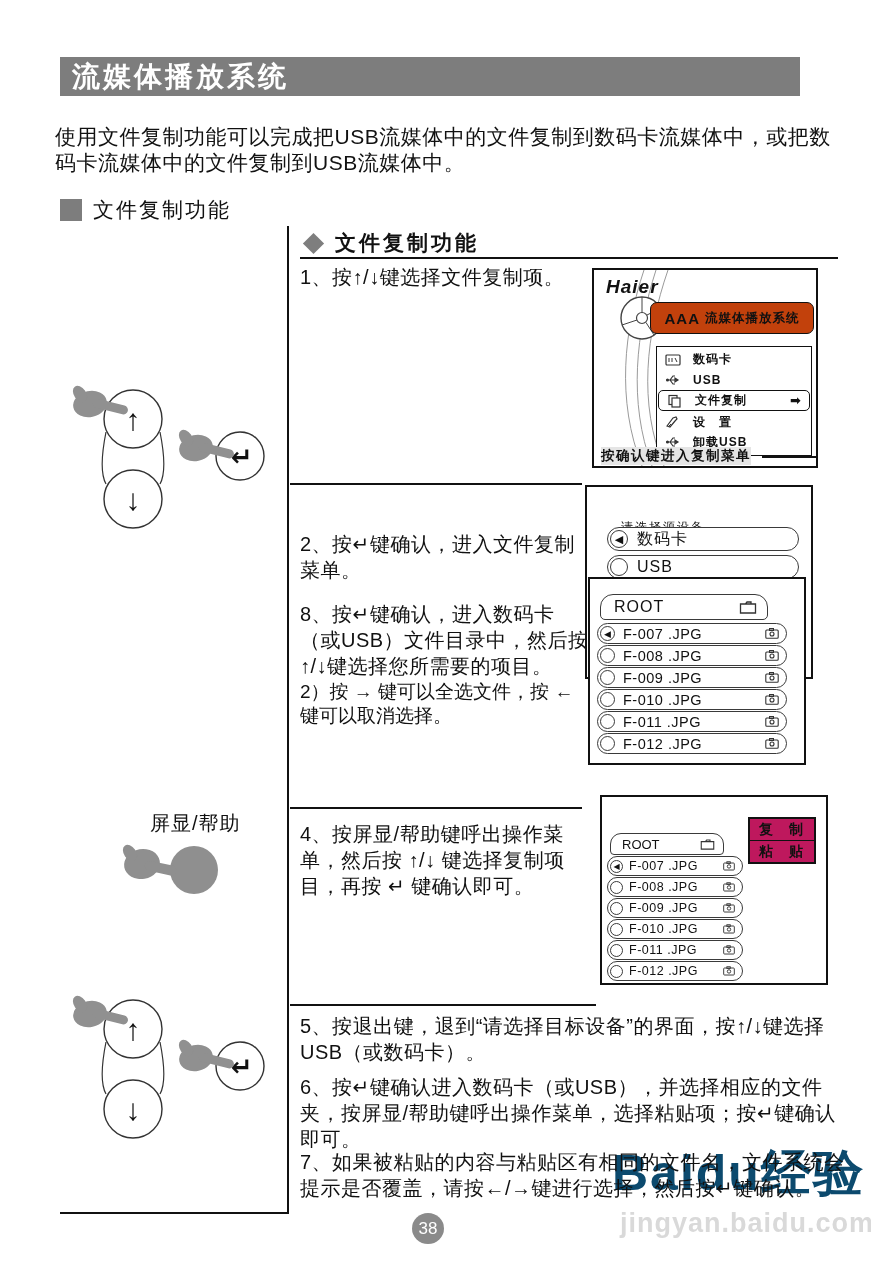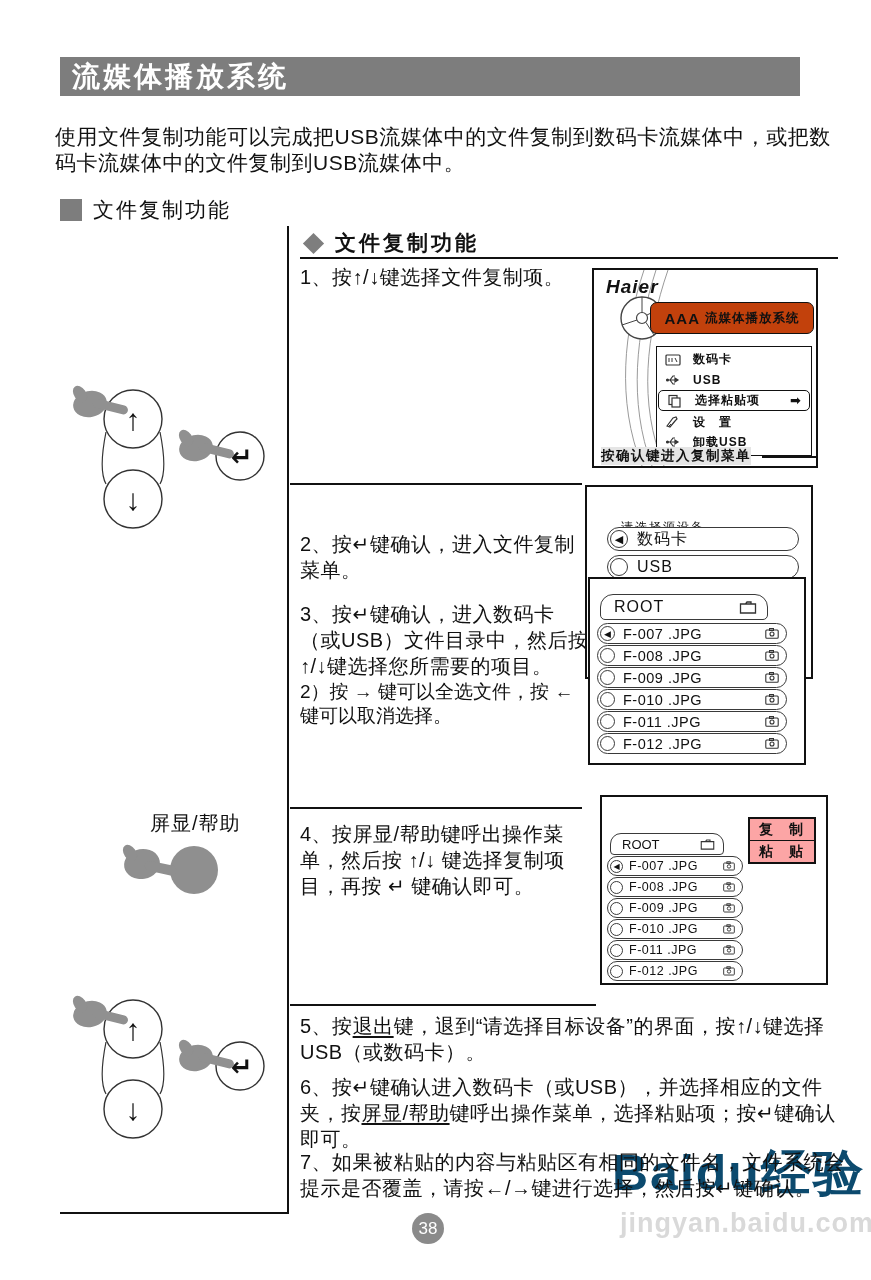--- a/index.html
+++ b/index.html
@@ -33,21 +33,21 @@
   
   .step{font-size:20px;line-height:1.3;letter-spacing:0.5px;}
   #step1{left:300px;top:264px;width:290px;}
   #step2{left:300px;top:495px;width:282px;margin-top:36px;}
   #step3{left:300px;top:601px;width:292px;}
   #tips{left:300px;top:680px;width:296px;font-size:19px;line-height:1.28;}
   #step4{left:300px;top:821px;width:292px;}
   #step5{left:300px;top:1013px;width:552px;}
   #step6{left:300px;top:1074px;width:556px;}
   #step7{left:300px;top:1149px;width:556px;z-index:5;}
-  .ul{text-decoration:underline;text-underline-offset:3px;}
+  .ul{text-underline-offset:3px;}
   
   .tvbox{border:2px solid #111;background:#fff;box-sizing:border-box;}
   #screen1{left:592px;top:268px;width:226px;height:200px;}
   #screen1 .haier{position:absolute;left:12px;top:6px;font-size:19px;font-weight:bold;
     letter-spacing:1px;font-style:italic;z-index:3;}
   #screen1 .banner{position:absolute;left:56px;top:32px;width:162px;height:30px;
     border:1.5px solid #111;border-radius:7px;background:#c2410c;z-index:2;
     display:flex;align-items:center;justify-content:center;gap:5px;}
   #screen1 .banner .b1{font-size:15px;font-weight:bold;letter-spacing:1px;}
   #screen1 .banner .b2{font-size:12.5px;font-weight:bold;letter-spacing:1px;}
@@ -91,21 +91,21 @@
   #screen4{left:600px;top:795px;width:228px;height:190px;}
   #screen4 .root{left:8px;top:36px;width:114px;height:22px;border-radius:11px 11px 4px 4px;}
   #screen4 .root .rlabel{margin-left:11px;font-size:13px;}
   #screen4 .root svg{position:absolute;right:8px;top:4px;}
   #screen4 .frow{left:5px;width:136px;height:20px;}
   #screen4 .frow .radio{width:13px;height:13px;font-size:8px;flex:0 0 13px;}
   #screen4 .frow .fname{margin-left:6px;font-size:12.5px;}
   #screen4 .f0{top:59px;} #screen4 .f1{top:80px;} #screen4 .f2{top:101px;}
   #screen4 .f3{top:122px;} #screen4 .f4{top:143px;} #screen4 .f5{top:164px;}
   #screen4 .paste-menu{position:absolute;left:146px;top:20px;width:64px;
-    border:2.5px solid #111;background:#fca5a5;}
+    border:2.5px solid #111;background:#be185d;}
   #screen4 .paste-menu .cell{height:21px;border-bottom:1.5px solid #111;
     display:flex;align-items:center;justify-content:center;
     font-size:14px;font-weight:bold;letter-spacing:6px;padding-left:4px;}
   #screen4 .paste-menu .cell:last-child{border-bottom:none;}
   
   .remote{width:212px;height:190px;}
   #remote1{left:68px;top:372px;}
   #remote2{left:68px;top:982px;}
   #osd-label{left:150px;top:810px;font-size:20px;letter-spacing:1px;}
   #osd-btn{left:116px;top:834px;width:110px;height:72px;}
@@ -137,21 +137,21 @@
   <span class="diamond"></span>
   <span class="lbl">文件复制功能</span>
 </div>
 <div class="abs rule" id="col-head-rule"></div>
 
 <div class="abs step" id="step1">1、按↑/↓键选择文件复制项。</div>
 
 <div class="abs sep" id="sep1"></div>
 <div class="abs step" id="step2">2、按↵键确认，进入文件复制菜单。</div>
 
-<div class="abs step" id="step3">3、按↵键确认，进入数码卡（或USB）文件目录中，然后按 ↑/↓键选择您所需要的项目。</div>
+<div class="abs step" id="step3">8、按↵键确认，进入数码卡（或USB）文件目录中，然后按 ↑/↓键选择您所需要的项目。</div>
 
 <div class="abs" id="tips">
   <div>2）按 → 键可以全选文件，按 ← 键可以取消选择。</div>
 </div>
 
 <div class="abs sep" id="sep2"></div>
 <div class="abs step" id="step4">4、按屏显/帮助键呼出操作菜单，然后按 ↑/↓ 键选择复制项目，再按 ↵ 键确认即可。</div>
 
 <div class="abs sep" id="sep3"></div>
 <div class="abs step" id="step5"><span>5、按</span><span class="ul">退出</span><span>键，退到“请选择目标设备”的界面，按↑/↓键选择USB（或数码卡）。</span></div>
@@ -194,21 +194,21 @@
         <path d="M1,7 H13 M5,7 L8,3 H10 M5,7 L8,11 H10 M13,7 l-3,-2 v4 z" fill="none" stroke="#333" stroke-width="1.2"></path>
         <circle cx="2.5" cy="7" r="1.5" fill="#333"></circle>
       </svg>
       <span class="mlabel">USB</span>
     </div>
     <div class="mrow sel">
       <svg class="micon" viewBox="0 0 16 14">
         <rect x="2" y="1.5" width="8" height="9" fill="#fff" stroke="#333" stroke-width="1.2"></rect>
         <rect x="5" y="4" width="8" height="9" fill="#fff" stroke="#333" stroke-width="1.2"></rect>
       </svg>
-      <span class="mlabel">选择粘贴项</span>
+      <span class="mlabel">文件复制</span>
       <span class="marrow">➡</span>
     </div>
     <div class="mrow">
       <svg class="micon" viewBox="0 0 16 14">
         <path d="M2,11 L8,3 L11,2 L12,4 L10,6 L5,12 z" fill="none" stroke="#333" stroke-width="1.2"></path>
         <line x1="3" y1="12" x2="6" y2="9" stroke="#333" stroke-width="1"></line>
       </svg>
       <span class="mlabel">设　置</span>
     </div>
     <div class="mrow">

